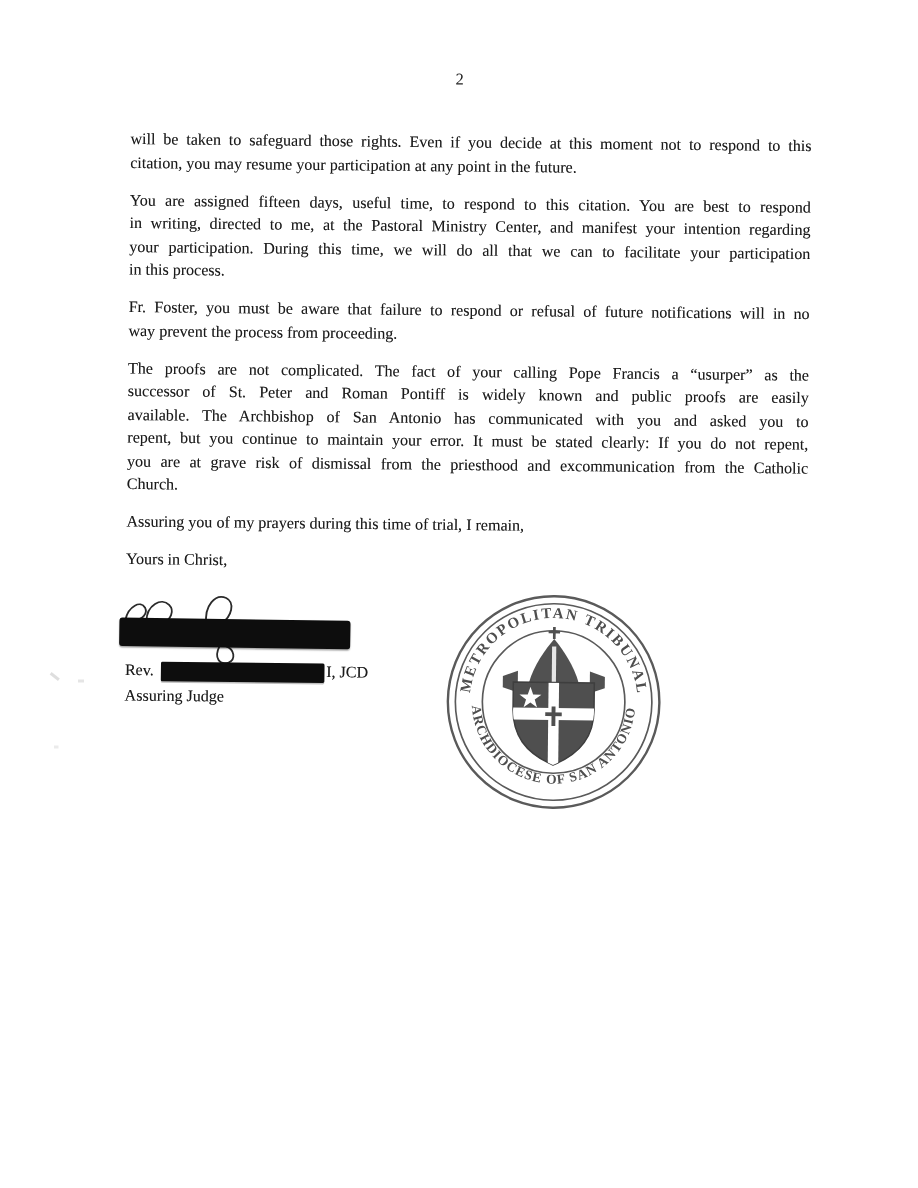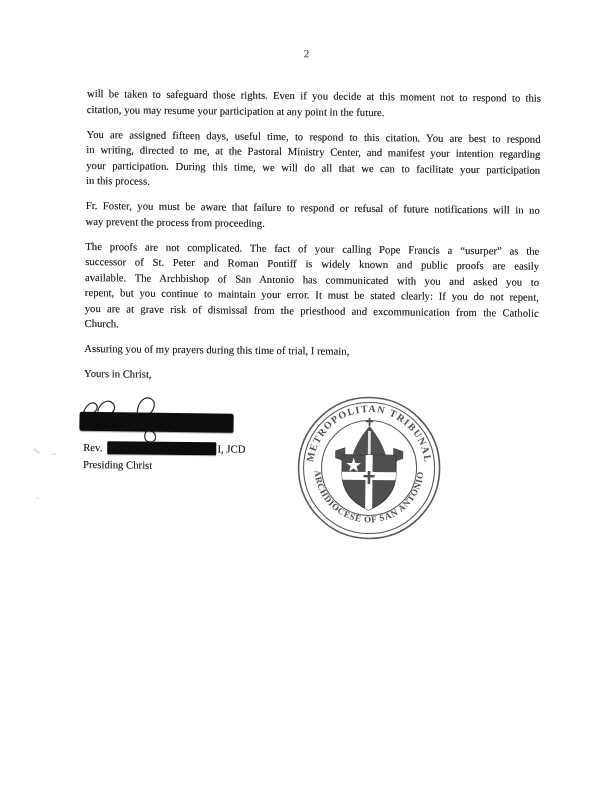--- a/index.html
+++ b/index.html
@@ -98,21 +98,21 @@
       </g>
     </svg>
     <div class="redact-1"></div>
 
     <div class="rev-row">
       <span>Rev.</span>
       <span class="redact-2"></span>
       <span>I, JCD</span>
     </div>
 
-    <div class="judge-title">Presiding Christ</div>
+    <div class="judge-title">Assuring Judge</div>
 
     <svg class="seal" viewBox="0 0 150 150">
       <defs>
         <path id="arcTop" d="M 19,75 A 56,56 0 0 1 131,75"></path>
         <path id="arcBot" d="M 20.5,75 A 54.5,54.5 0 0 0 129.5,75"></path>
         <clipPath id="shieldClip">
           <path d="M48,62 L102,62 L102,80 C102,97 94,109 75,117 C56,109 48,97 48,80 Z"></path>
         </clipPath>
       </defs>
       <circle cx="75" cy="75" r="70.5" fill="none" stroke="#5a5a5a" stroke-width="1.6"></circle>

